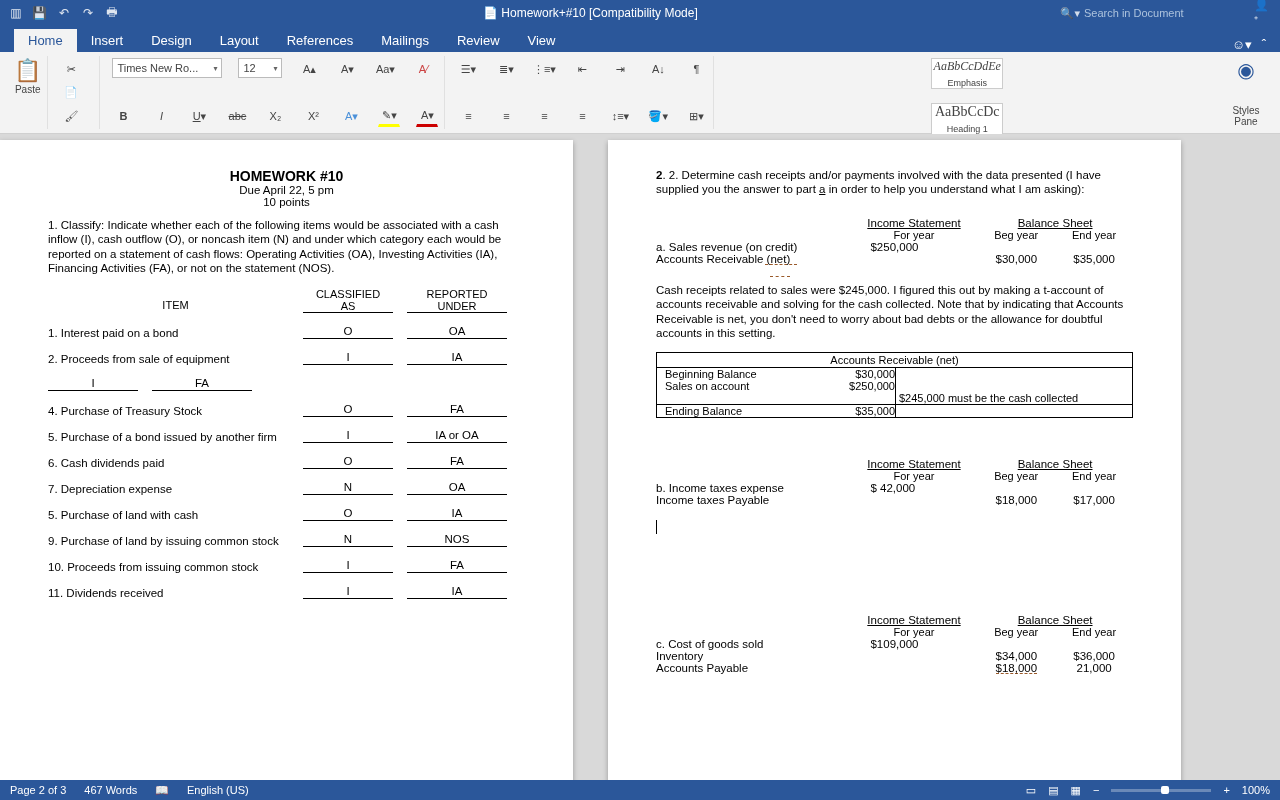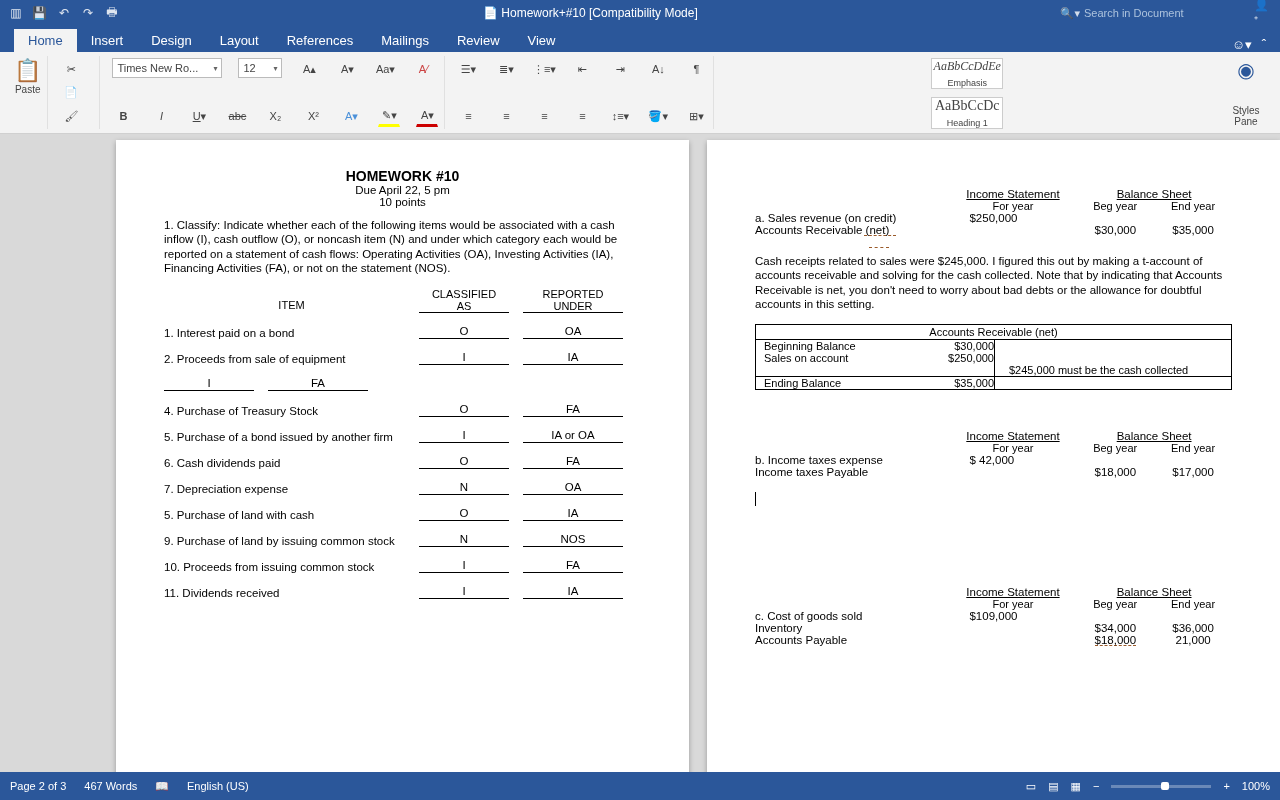--- a/index.html
+++ b/index.html
@@ -14,50 +14,50 @@
 .tabbar{height:26px;background:#2b579a;display:flex;align-items:flex-end;color:#fff;font-size:13px;padding-left:14px}
 .tab{padding:4px 14px;cursor:default}
 .tab.active{background:#f3f3f3;color:#2b579a}
 .tab-right{margin-left:auto;padding-right:14px;display:flex;gap:10px;align-items:center}
 .ribbon{height:82px;background:#f3f3f3;border-bottom:1px solid #d0d0d0;display:flex;padding:4px 8px;gap:6px;font-size:11px;color:#444}
 .rgroup{display:flex;flex-direction:column;justify-content:space-between;padding:2px 6px;border-right:1px solid #e0e0e0}
 .rrow{display:flex;gap:16px;}
 .rbtn{width:22px;height:22px;display:inline-flex;align-items:center;justify-content:center;border:1px solid transparent;cursor:default}
 .fontname{width:110px;height:20px;border:1px solid #bbb;background:#fff;font-size:11px;padding:0 4px;display:flex;align-items:center;justify-content:space-between}
 .fontsize{width:44px;height:20px;border:1px solid #bbb;background:#fff;font-size:11px;padding:0 4px;display:flex;align-items:center;justify-content:space-between}
-.styles{display:flex;gap:8px;align-items:center}
+.styles{display:flex;gap:14px;align-items:center}
 .stylecard{width:72px;height:54px;border:1px solid #ccc;background:#fff;display:flex;flex-direction:column;align-items:center;justify-content:center;font-size:9px;cursor:default}
 .stylecard.sel{border:1px solid #2b579a;outline:1px solid #9cb9e0}
 .stylecard .prev{font-family:"Times New Roman",serif;font-size:12px;margin-bottom:4px}
-.canvas{position:absolute;top:134px;left:0;right:0;bottom:20px;background:#d9d9d9;overflow:hidden;display:flex;justify-content:flex-end;gap:18px;padding-top:6px}
+.canvas{position:absolute;top:134px;left:0;right:0;bottom:20px;background:#d9d9d9;overflow:hidden;display:flex;justify-content:flex-start;gap:35px;padding-top:6px}
 .page{width:573px;height:740px;background:#fff;box-shadow:0 2px 5px rgba(0,0,0,.3);padding:28px 48px;font-family:"Times New Roman",serif;font-size:11.5px;color:#000;position:relative}
 .page h1{font-size:14px;font-weight:bold;text-align:center}
 .page .due{text-align:center;font-weight:normal;font-size:11.5px}
 .page .pts{text-align:center;font-weight:normal;font-size:11.5px;margin-bottom:10px}
 .para{line-height:1.25;margin-bottom:12px}
 .tablehead{display:flex;font-size:11px;margin-top:6px}
 .colitem{width:255px}
 .colc{width:90px;text-align:center;border-bottom:1px solid #000;margin-right:14px}
 .colr{width:100px;text-align:center;border-bottom:1px solid #000}
 .qrow{display:flex;align-items:flex-end;margin-top:12px;font-size:11.5px}
 .qrow .i{width:255px}
 .qrow .c{width:90px;text-align:center;border-bottom:1px solid #000;margin-right:14px;padding-bottom:1px}
 .qrow .r{width:100px;text-align:center;border-bottom:1px solid #000;padding-bottom:1px}
 .underline{text-decoration:underline}
 .dashed{border-bottom:1px dashed #9a5a2a;padding-bottom:11px}
-.statusbar{position:absolute;bottom:0;left:0;right:0;height:28px;background:#2b579a;color:#fff;font-size:11px;display:flex;align-items:center;padding:0 10px}
+.statusbar{position:absolute;bottom:0;left:0;right:0;height:20px;background:#2b579a;color:#fff;font-size:11px;display:flex;align-items:center;padding:0 10px}
 .statusbar .sbr{margin-left:auto;display:flex;gap:12px;align-items:center}
 .zoomtrack{width:100px;height:3px;background:#6a89b8;position:relative}
 .zoomthumb{position:absolute;top:-3px;left:50%;width:8px;height:8px;background:#fff;border-radius:2px}
 .box{border:1px solid #000;margin-top:6px;font-size:11px}
 .boxhead{text-align:center;border-bottom:1px solid #000;padding:1px}
 .boxrow{display:flex;padding:0 8px}
 .boxrow .l{width:150px}
 .boxrow .m{width:80px;text-align:right}
-.boxrow .rt{flex:1;padding-left:14px}
+.boxrow .rt{flex:1;padding-left:3px}
 .bline{border-top:1px solid #000}
 .fin-block{margin-top:20px;font-size:11.5px}
 .fin-head{display:flex}
 .fin-head .sp{width:200px}
 .fin-head .is{width:130px;text-align:center}
 .fin-head .bs{width:160px;text-align:center}
 .fin-sub{display:flex;font-size:11px}
 .fin-sub .sp{width:200px}
 .fin-sub .is{width:130px;text-align:center}
 .fin-sub .b1{width:80px;text-align:center}
@@ -265,20 +265,21 @@
         </div>
         <div class="qrow">
           <div class="i">11. Dividends received</div>
           <div class="c">I</div>
           <div class="r">IA</div>
         </div>
       </div>
   </div>
 
   <div class="page">
+    <div class="para"><b>2</b>. <span>2.  Determine cash receipts and/or payments involved with the data presented (I have supplied you the answer to part </span><span class="underline">a</span><span> in order to help you understand what I am asking):</span></div>
 
     <div class="fin-block">
       <div class="fin-head">
           <div class="sp"></div>
           <div class="is underline">Income Statement</div>
           <div class="bs underline">Balance Sheet</div>
         </div>
       <div class="fin-sub">
           <div class="sp"></div>
           <div class="is">For year</div>

